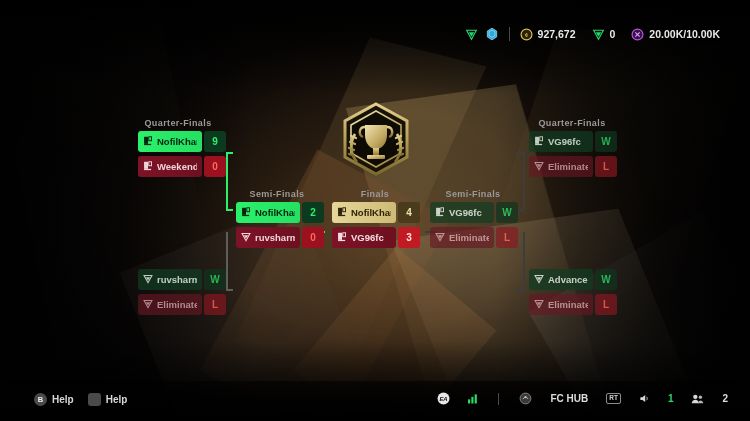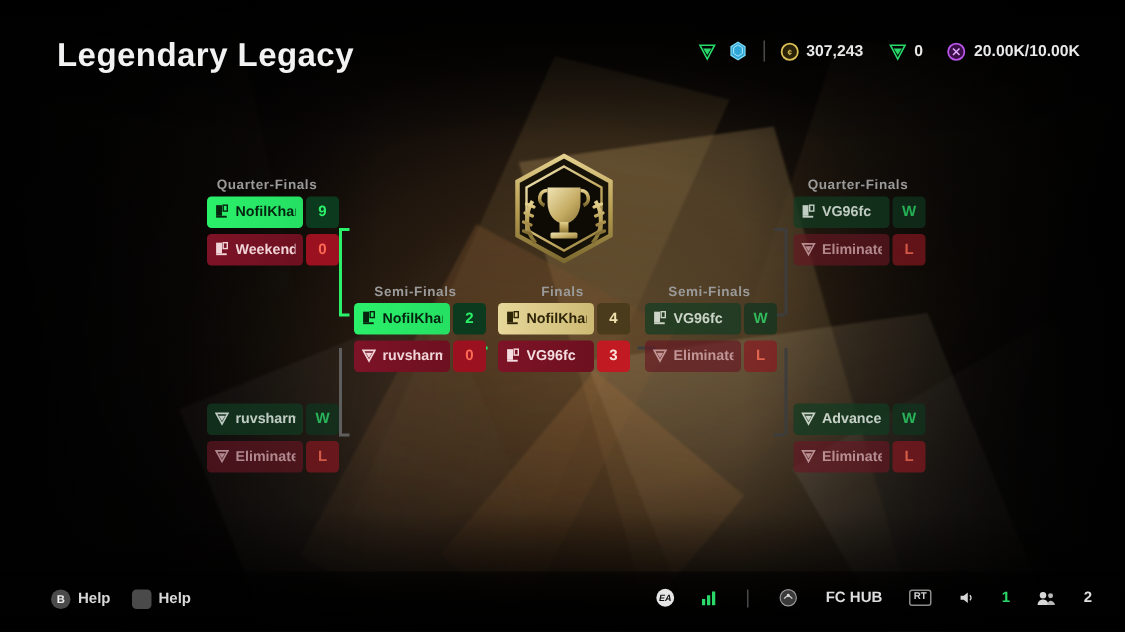--- a/index.html
+++ b/index.html
@@ -195,21 +195,20 @@
     <div class="shard s6"></div>
     <div class="shard s7"></div>
     <div class="shard s8"></div>
     <div class="shard s9"></div>
     <div class="bg-vig"></div>
     <div class="bg-top-fade"></div>
     <div class="bg-bot-fade"></div>
   </div>
 
   <div class="header">
-    <div class="page-title">Legendary Legacy</div>
 
     <div class="hud-right">
       <span class="hud-ico">
         <svg width="13" height="13" viewBox="0 0 24 24">
             <path d="M3 4h18L12 21z" fill="none" stroke="#25d96a" stroke-width="2"></path>
             <path d="M7 8h10l-5 8z" fill="#25d96a"></path>
           </svg>
       </span>
       <span class="hud-ico">
         <svg width="14" height="14" viewBox="0 0 24 24">
@@ -219,21 +218,21 @@
       </span>
       <span class="hud-sep"></span>
 
       <span class="hud-grp">
         <span class="hud-ico">
           <svg width="13" height="13" viewBox="0 0 24 24">
               <circle cx="12" cy="12" r="10" fill="#2a2208" stroke="#d9bf55" stroke-width="2.2"></circle>
               <text x="12" y="16" font-size="10" fill="#d9bf55" text-anchor="middle" font-family="Liberation Sans">¢</text>
             </svg>
         </span>
-        <span>307,243</span>
+        <span>927,672</span>
       </span>
 
       <span class="hud-grp">
         <span class="hud-ico">
           <svg width="13" height="13" viewBox="0 0 24 24">
               <path d="M3 4h18L12 21z" fill="none" stroke="#25d96a" stroke-width="2"></path>
               <path d="M7 8h10l-5 8z" fill="#25d96a"></path>
             </svg>
         </span>
         <span>0</span>

